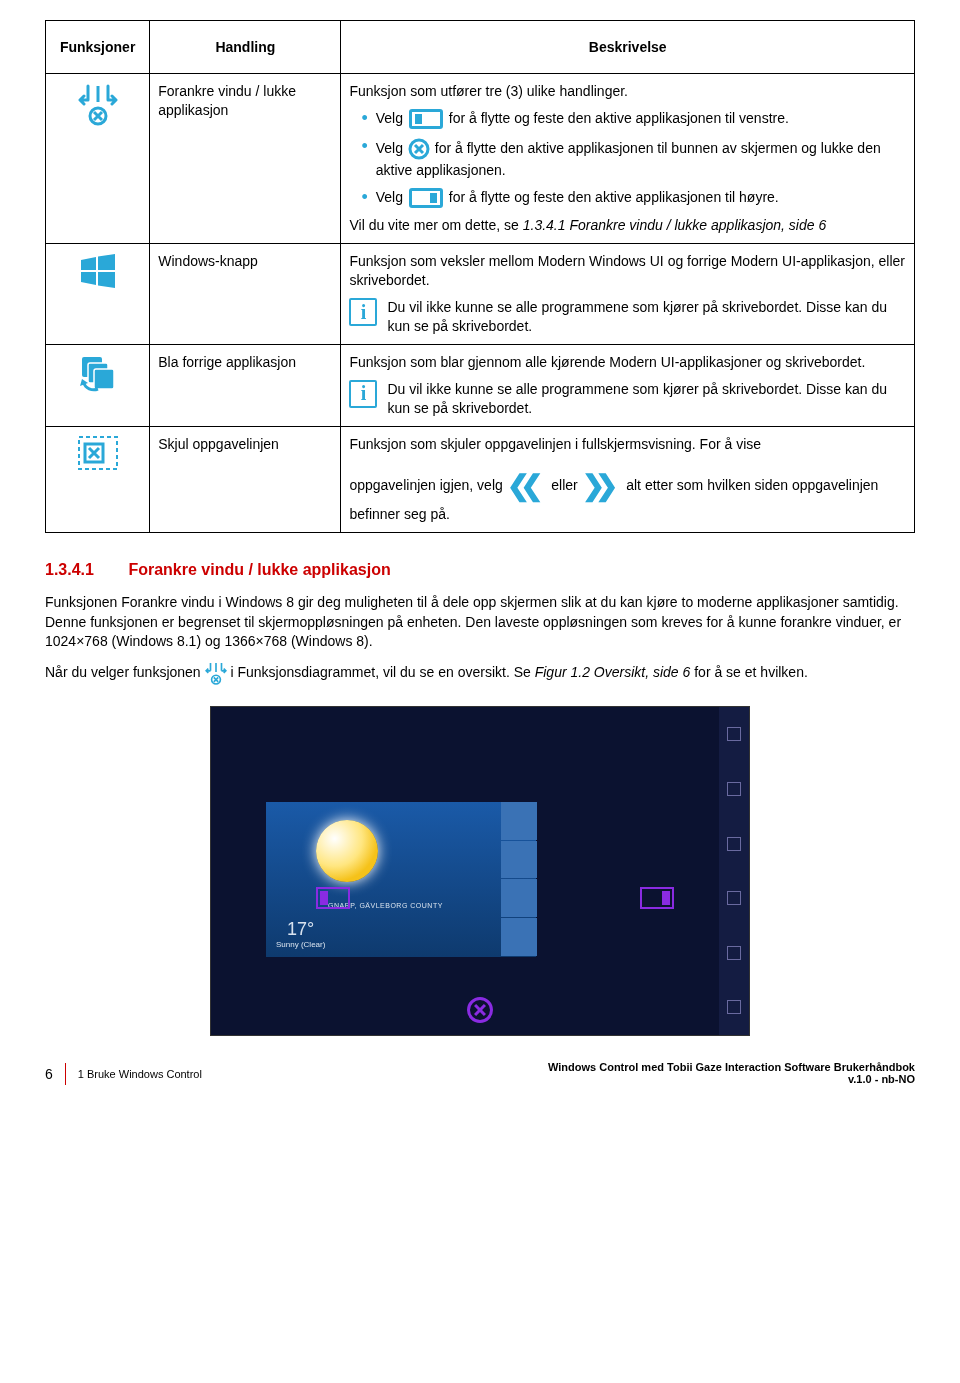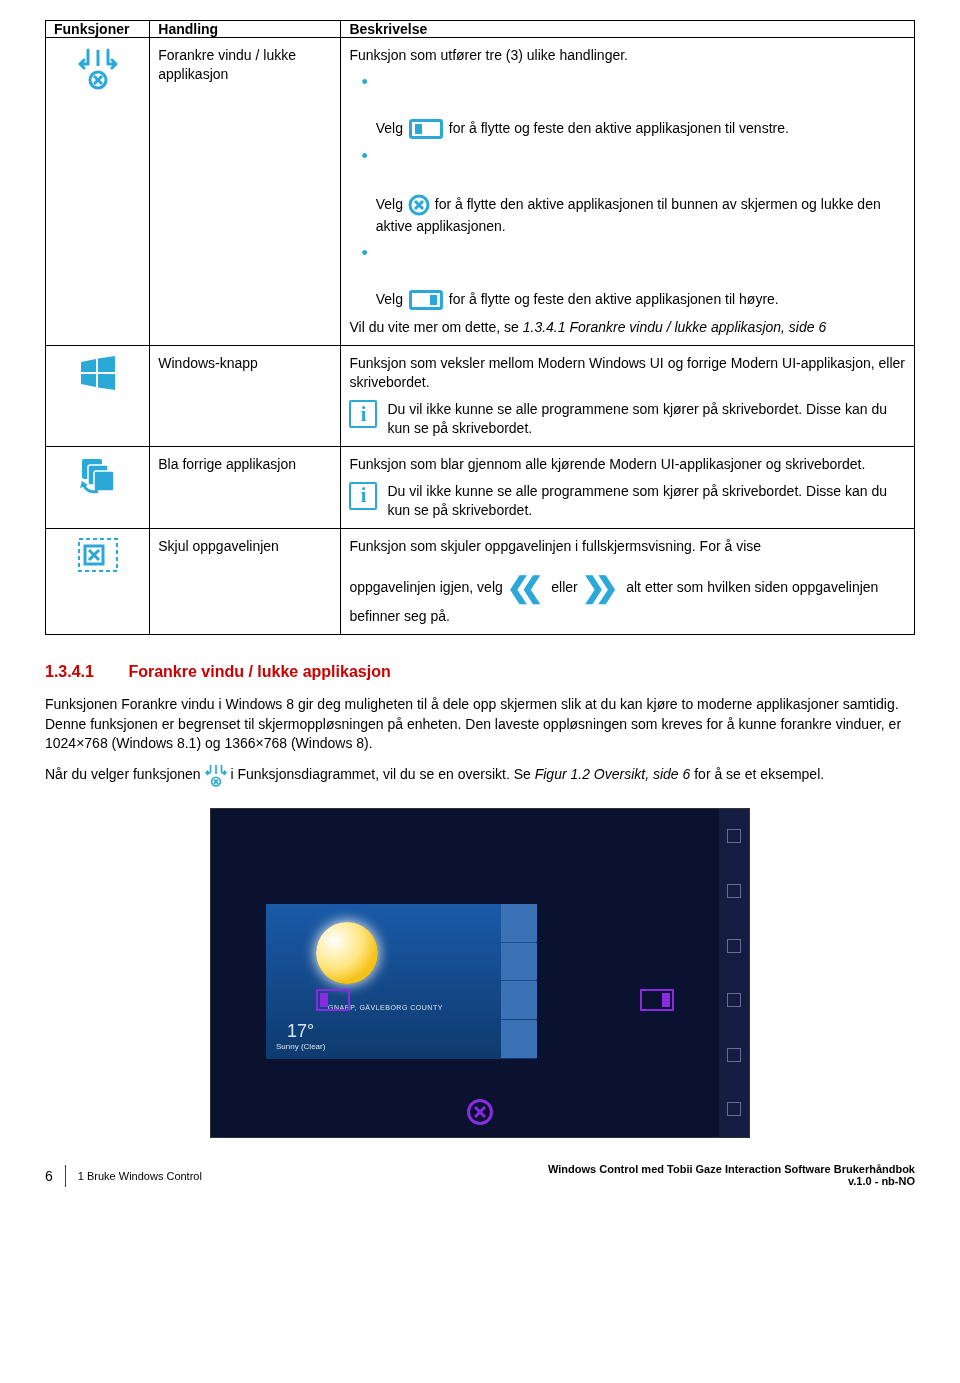--- a/index.html
+++ b/index.html
@@ -1,26 +1,26 @@
 <!DOCTYPE html>
 <html><head>
 <meta charset="utf-8">
 <style>
   * { margin:0; padding:0; box-sizing:border-box; }
   body { font-family: Arial, Helvetica, sans-serif; font-size:14px; color:#000; width:960px; background:#fff; }
   .page { padding:20px 45px 15px 45px; }
   table.main { width:100%; border-collapse:collapse; table-layout:fixed; }
-  table.main > tbody > tr > th { text-align:left; font-weight:bold; border:1px solid #000; padding:0 8px; vertical-align:top; }
+  table.main > tbody > tr > th { text-align:center; font-weight:bold; border:1px solid #000; padding:18px 8px; vertical-align:top; }
   table.main > tbody > tr > td { border:1px solid #000; padding:8px 8px; vertical-align:top; line-height:1.35; }
   .col-func { width:12%; text-align:center; }
   .col-handling { width:22%; }
   .col-desc { width:66%; }
   .bullet { display:flex; align-items:flex-start; margin:8px 0; }
   .dot { color:#2aa8d8; font-size:18px; line-height:1; margin:0 8px 0 12px; }
-  .bullet .txt { flex:1;margin-top:46px; }
+  .bullet .txt { flex:1; }
   .info-row { display:flex; align-items:flex-start; margin:8px 0 0 0; }
   .info-icon { width:28px; height:28px; border:2px solid #2aa8d8; border-radius:2px; color:#2aa8d8; font-weight:bold; font-size:20px; display:flex; align-items:center; justify-content:center; margin-right:10px; flex-shrink:0; font-family: Georgia, serif; }
   .icon-large { display:block; margin:auto; }
   .rect-icon { display:inline-block; width:34px; height:20px; border:3px solid #2aa8d8; border-radius:3px; vertical-align:middle; position:relative; margin:0 2px; }
   .rect-icon.left::after { content:""; position:absolute; left:3px; top:2px; bottom:2px; width:7px; background:#2aa8d8; }
   .rect-icon.right::after { content:""; position:absolute; right:3px; top:2px; bottom:2px; width:7px; background:#2aa8d8; }
   .chev { color:#2aa8d8; font-size:28px; font-weight:bold; vertical-align:middle; letter-spacing:-10px; margin:0 6px 0 0; display:inline-block; }
   em { }
   .sec-num { color:#c00; margin-right:30px; }
   .sec-title { color:#c00; }
@@ -200,21 +200,21 @@
     <g stroke="#2aa8d8" stroke-width="3" fill="none">
       <path d="M10 4 v14 M10 18 h-6 M6 14 l-4 4 l4 4"></path>
       <path d="M20 4 v16"></path>
       <path d="M30 4 v14 M30 18 h6 M34 14 l4 4 l-4 4"></path>
     </g>
     <circle cx="20" cy="34" r="8" stroke="#2aa8d8" stroke-width="3" fill="none"></circle>
     <path d="M16 30 l8 8 M24 30 l-8 8" stroke="#2aa8d8" stroke-width="3"></path>
   </svg>
   <span> i Funksjonsdiagrammet, vil du se en oversikt. Se </span>
   <em>Figur 1.2 Oversikt, side 6</em>
-  <span> for å se et eksempel.</span>
+  <span> for å se et hvilken.</span>
 </p>
 
 <div class="fig-wrap">
   <div class="figbox">
     <div class="weather-tile">
       <div class="wh-top">GNARP, GÄVLEBORG COUNTY</div>
       <div class="wt-bottom">
         <span style="font-size:18px;">17°</span><br>
         <span>Sunny (Clear)</span>
       </div>

